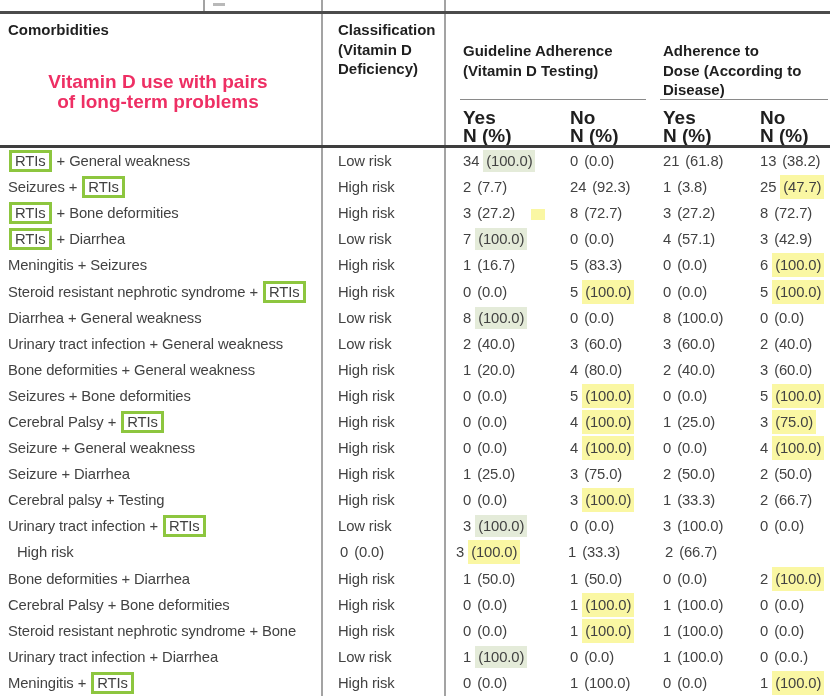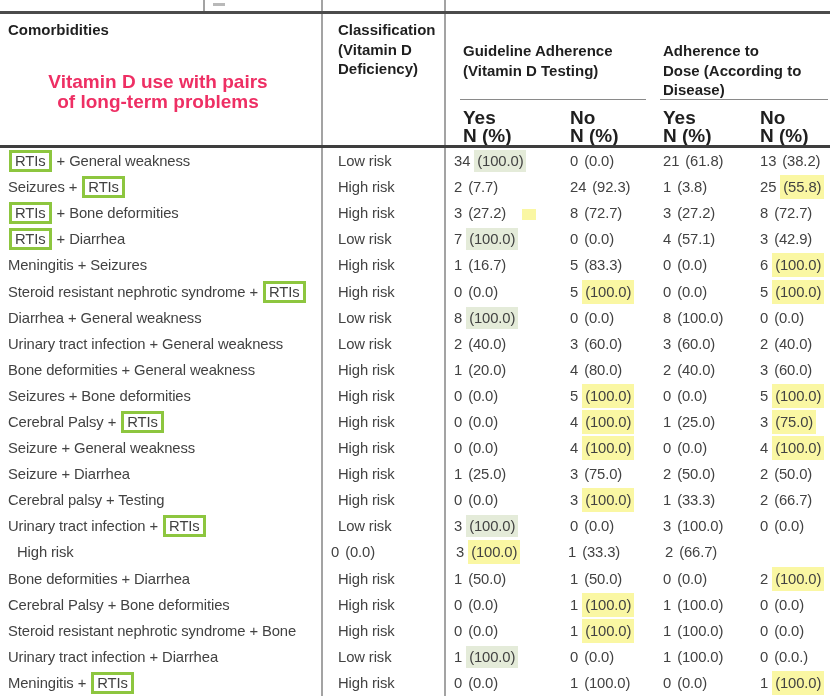--- a/index.html
+++ b/index.html
@@ -47,21 +47,21 @@
   .h-group.ga .g-sub .sub:nth-child(2){padding-left:12px;}
   .h-group.ad .g-sub .sub:nth-child(1){padding-left:10px;}
   .h-group.ad .g-sub .sub:nth-child(2){padding-left:12px;}
 
   
   .tbody{position:relative;z-index:2;}
   .row{display:grid;grid-template-columns:321px 123px 114px 95px 95px 82px;height:26.1px;align-items:center;font-size:14.8px;letter-spacing:-0.1px;color:#424242;}
   .cell{white-space:nowrap;}
   .c-name{padding-left:8px;overflow:hidden;}
   .c-risk{padding-left:17px;}
-  .c-data.d0{padding-left:10px;}
+  .c-data.d0{padding-left:19px;}
   .c-data.d1{padding-left:12px;}
   .c-data.d2{padding-left:10px;}
   .c-data.d3{padding-left:12px;}
   .rti-box{display:inline-block;border:3px solid var(--box-green);padding:0 3px;margin:12px 1px;line-height:16px;}
   .pct{padding:3px 2px;}
   .hl-yellow{background:var(--hl-yellow);padding:4px 3px;}
   .hl-green{background:var(--hl-green);padding:3px 3px;}
   .ydot{display:inline-block;width:14px;height:11px;background:var(--hl-yellow);margin-left:14px;vertical-align:middle;}
 </style>
 </head>
@@ -132,21 +132,21 @@
         <div class="cell c-data d1"><span class="num">0 </span><span class="pct">(0.0)</span></div>
         <div class="cell c-data d2"><span class="num">21 </span><span class="pct">(61.8)</span></div>
         <div class="cell c-data d3"><span class="num">13 </span><span class="pct">(38.2)</span></div>
       </div>
       <div class="row">
         <div class="cell c-name"><span class="seg">Seizures + </span><span class="rti-box">RTIs</span></div>
         <div class="cell c-risk">High risk</div>
         <div class="cell c-data d0"><span class="num">2 </span><span class="pct">(7.7)</span></div>
         <div class="cell c-data d1"><span class="num">24 </span><span class="pct">(92.3)</span></div>
         <div class="cell c-data d2"><span class="num">1 </span><span class="pct">(3.8)</span></div>
-        <div class="cell c-data d3"><span class="num">25 </span><span class="pct hl-yellow">(55.8)</span></div>
+        <div class="cell c-data d3"><span class="num">25 </span><span class="pct hl-yellow">(47.7)</span></div>
       </div>
       <div class="row">
         <div class="cell c-name"><span class="rti-box">RTIs</span><span class="seg"> + Bone deformities</span></div>
         <div class="cell c-risk">High risk</div>
         <div class="cell c-data d0"><span class="num">3 </span><span class="pct">(27.2)</span><span class="ydot"></span></div>
         <div class="cell c-data d1"><span class="num">8 </span><span class="pct">(72.7)</span></div>
         <div class="cell c-data d2"><span class="num">3 </span><span class="pct">(27.2)</span></div>
         <div class="cell c-data d3"><span class="num">8 </span><span class="pct">(72.7)</span></div>
       </div>
       <div class="row">

